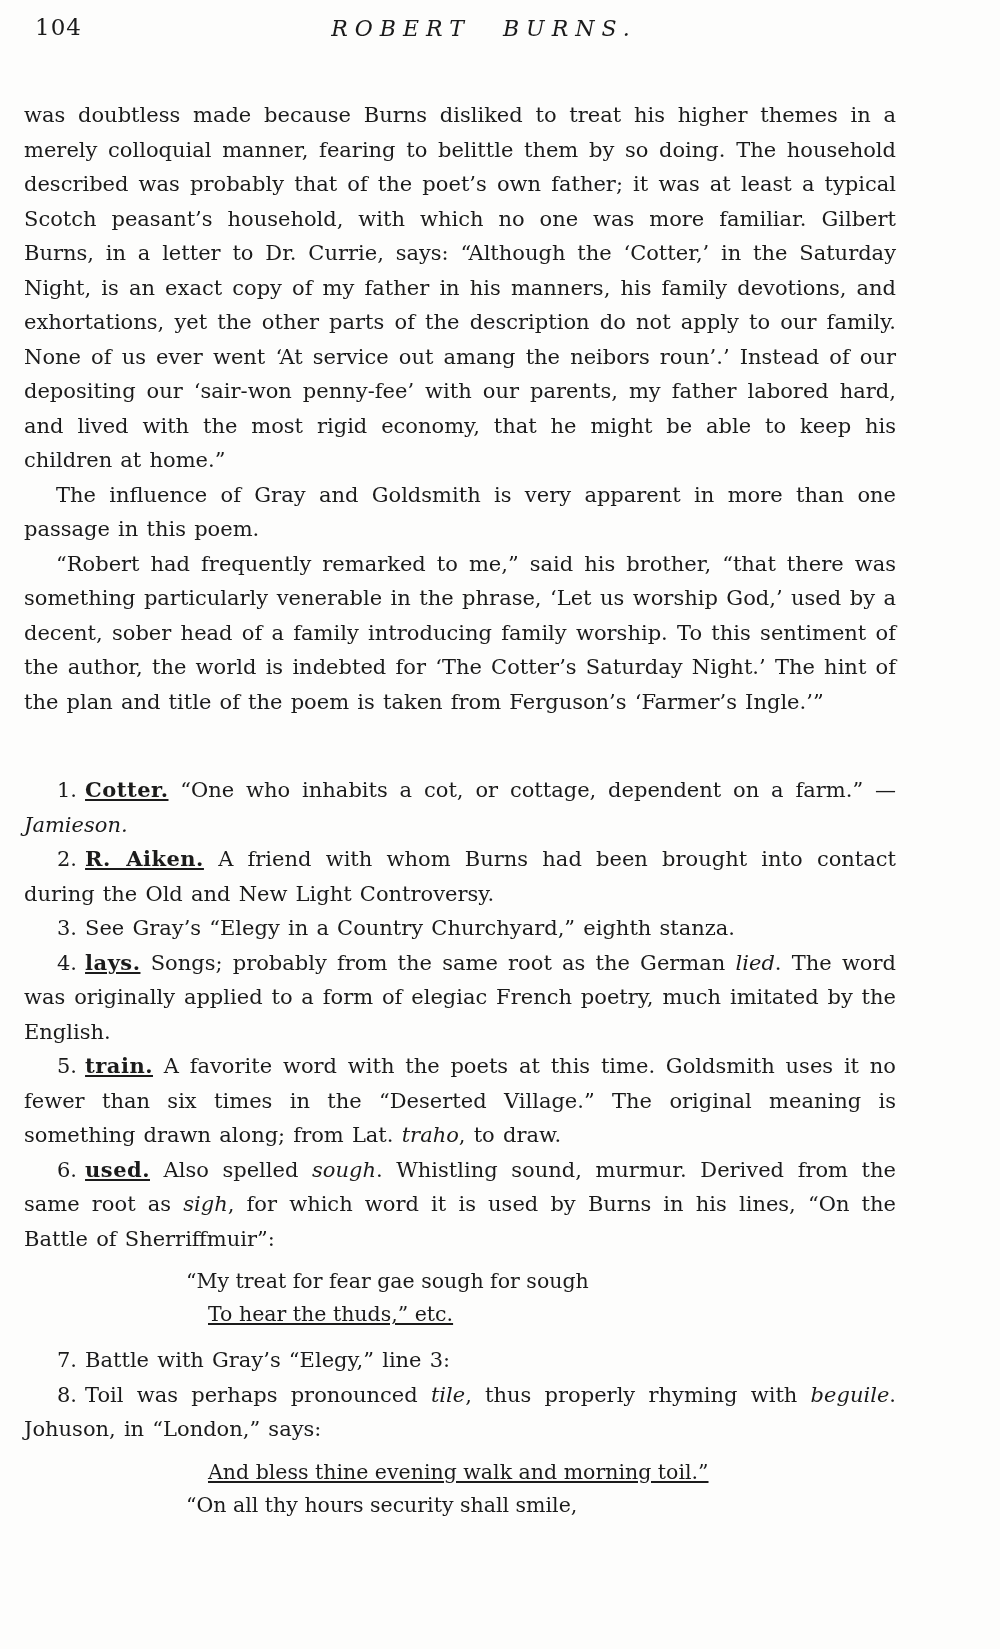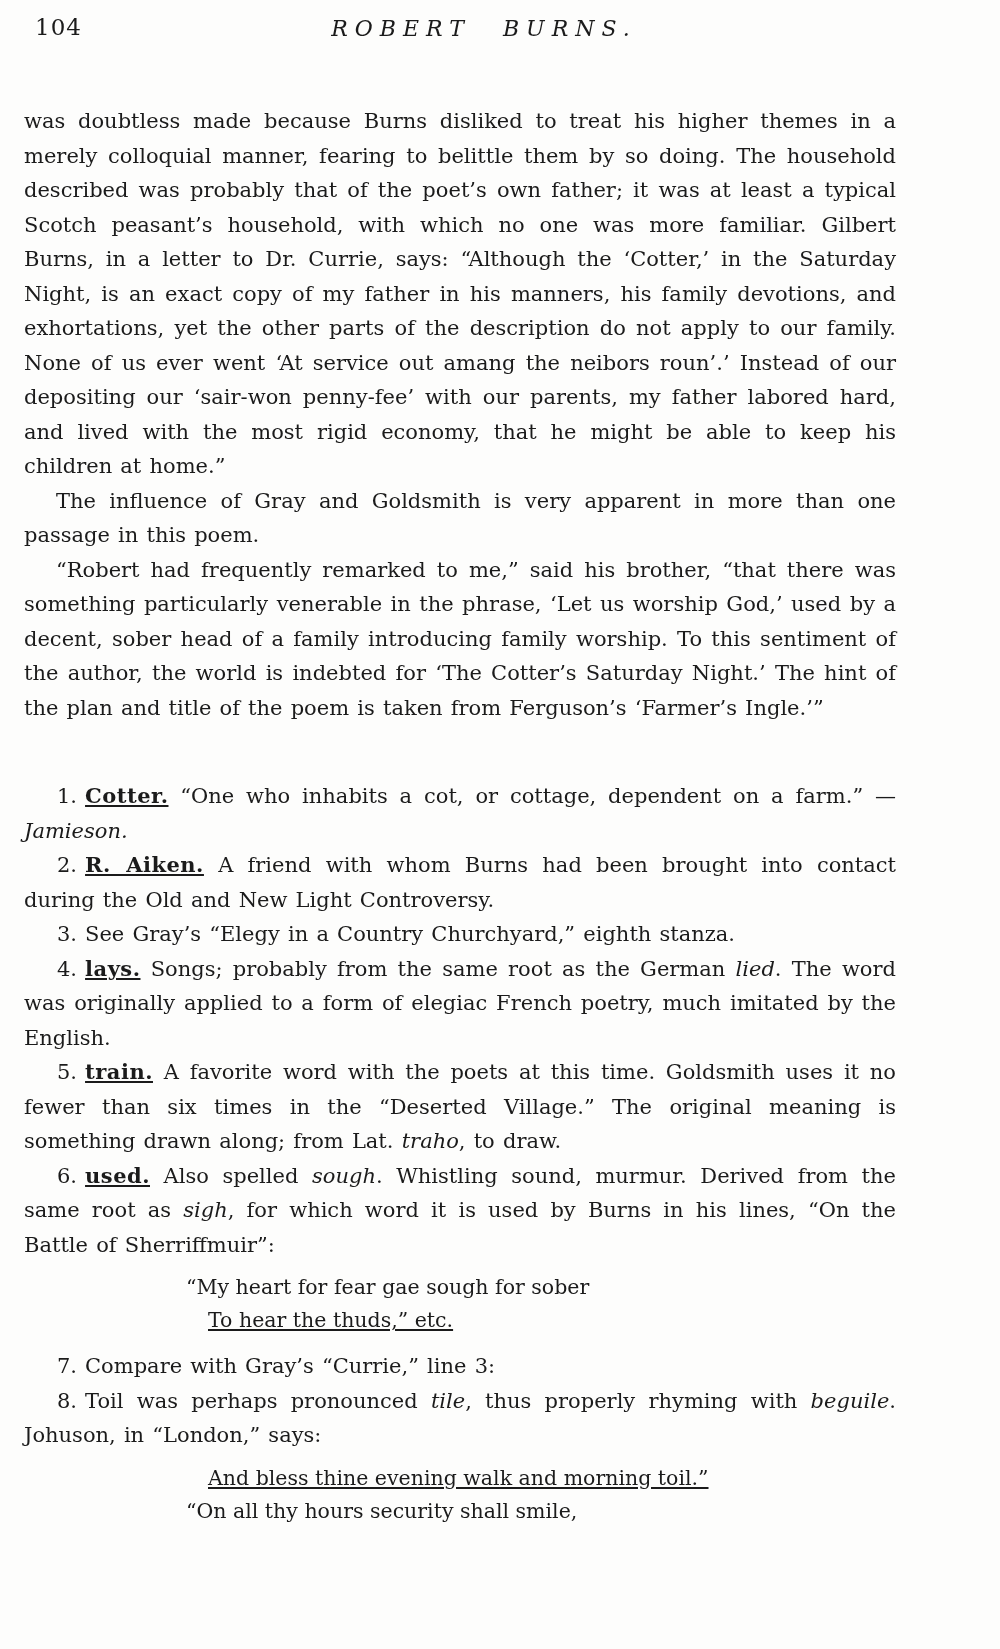--- a/index.html
+++ b/index.html
@@ -13,21 +13,21 @@
     height: 1649px;
     margin: 0 auto;
     background: #fdfdfc;
     color: #1b1b1b;
     font-family: "DejaVu Serif", "Liberation Serif", serif;
     overflow: hidden;
   }
   .header {
     position: relative;
     height: 46px;
-    padding-top: 18px;
+    padding-top: 12px;
   }
   .pagenum {
     position: absolute;
     left: 35px;
     top: 14px;
     font-size: 23px;
     letter-spacing: 1px;
   }
   .running-title {
     position: absolute;
@@ -111,25 +111,25 @@
 
       <p class="note"><span class="nnum">3.</span><span>See Gray’s “Elegy in a Country Churchyard,” eighth stanza.</span></p>
 
       <p class="note"><span class="nnum">4.</span><span><b>lays.</b>  Songs; probably from the same root as the German <i>lied</i>.  The word was originally applied to a form of elegiac French poetry, much imitated by the English.</span></p>
 
       <p class="note"><span class="nnum">5.</span><span><b>train.</b>  A favorite word with the poets at this time.  Goldsmith uses it no fewer than six times in the “Deserted Village.”  The original meaning is something drawn along; from Lat. <i>traho</i>, to draw.</span></p>
 
       <p class="note"><span class="nnum">6.</span><span><b>used.</b>  Also spelled <i>sough</i>.  Whistling sound, murmur.  Derived from the same root as <i>sigh</i>, for which word it is used by Burns in his lines, “On the Battle of Sherriffmuir”:</span></p>
 
       <div class="verse">
-        <div class="vline">“My heart for fear gae sough for sober</div>
+        <div class="vline">“My treat for fear gae sough for sough</div>
         <div class="vline v2">To hear the thuds,” etc.</div>
       </div>
 
-      <p class="note"><span class="nnum">7.</span><span>Compare with Gray’s “Currie,” line 3:</span></p>
+      <p class="note"><span class="nnum">7.</span><span>Battle with Gray’s “Elegy,” line 3:</span></p>
 
 
       <p class="note"><span class="nnum">8.</span><span>Toil was perhaps pronounced <i>tile</i>, thus properly rhyming with <i>beguile</i>.  Johuson, in “London,” says:</span></p>
 
       <div class="verse">
         <div class="vline v2">And bless thine evening walk and morning toil.”</div>
         <div class="vline">“On all thy hours security shall smile,</div>
       </div>
 
     </div>

